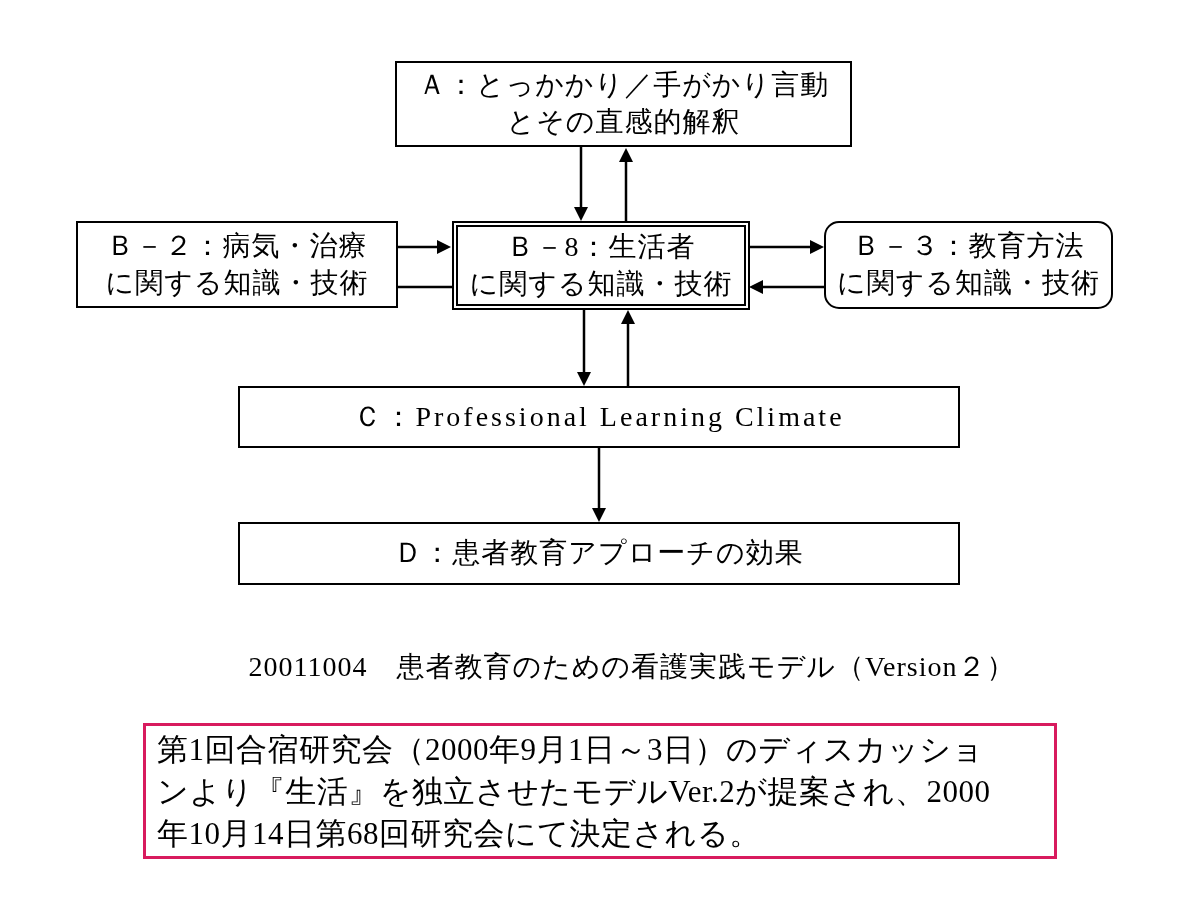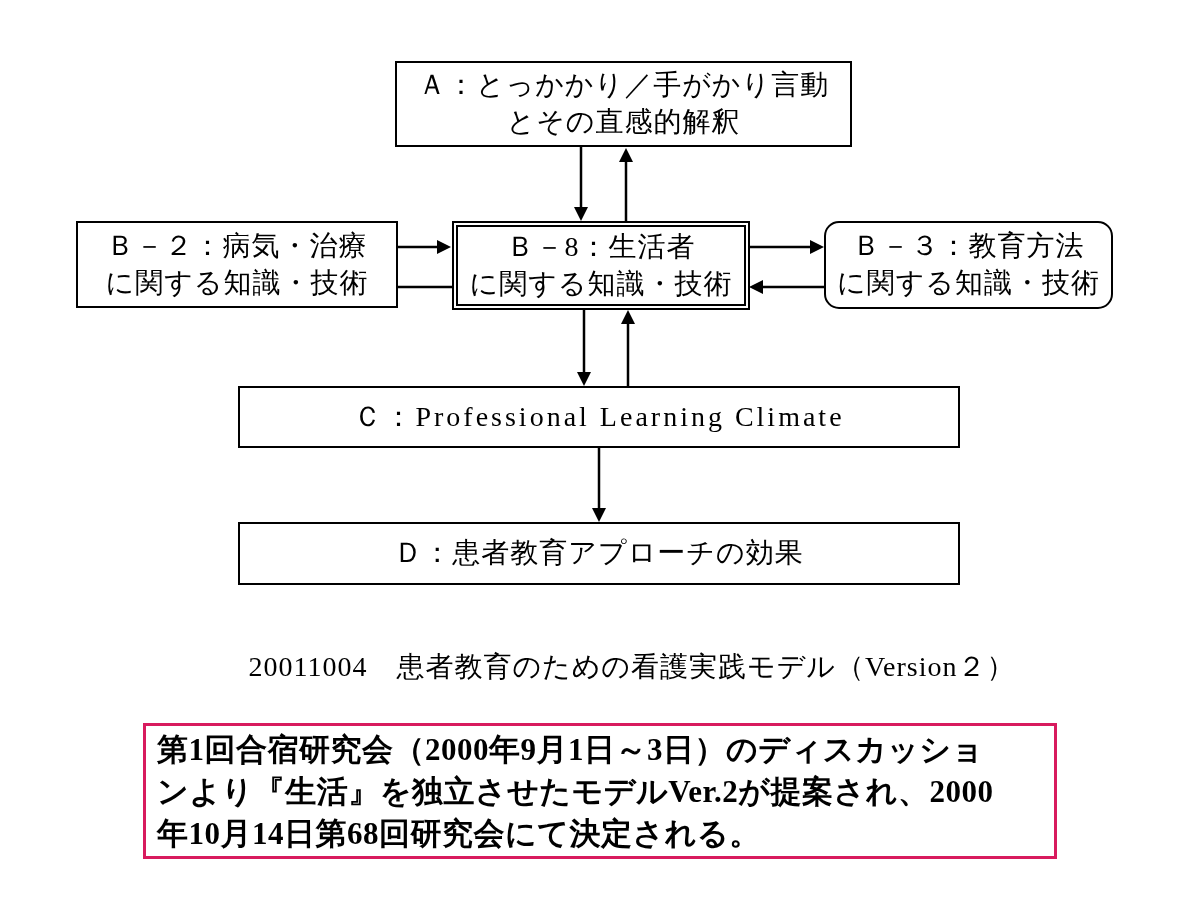--- a/index.html
+++ b/index.html
@@ -55,21 +55,20 @@
     box-sizing: border-box;
     left: 143px; top: 723px;
     width: 914px; height: 136px;
     border: 3px solid #d81b5e;
     background: #ffffff;
     padding: 3px 10px 0 11px;
     font-size: 31px;
     line-height: 1.35;
     white-space: pre-line;
     letter-spacing: 0.5px;
-    font-weight: bold;
   }
   .arrow-layer line { stroke: #000000; stroke-width: 2.5; }
   .arrow-layer polygon { fill: #000000; }
 </style>
 </head>
 <body>
 
 <div class="canvas">
 
   <svg class="arrow-layer" viewBox="0 0 1200 900" xmlns="http://www.w3.org/2000/svg">

